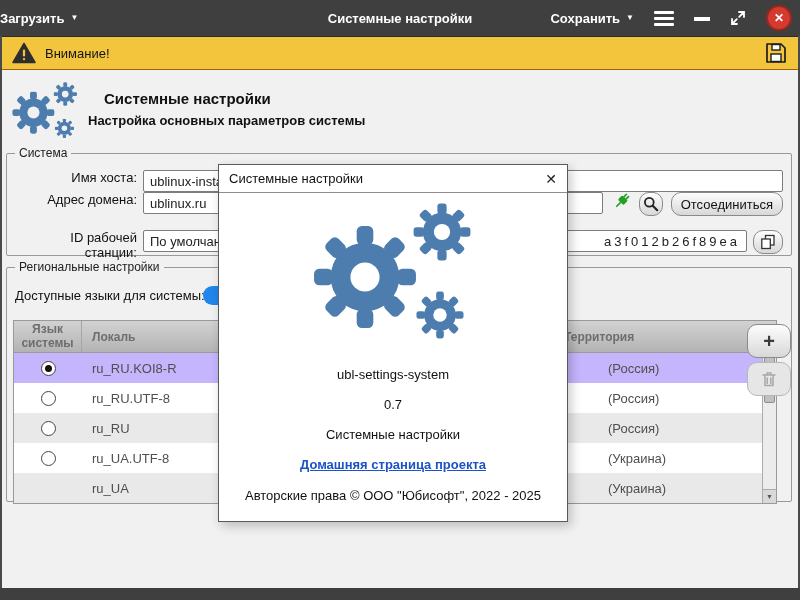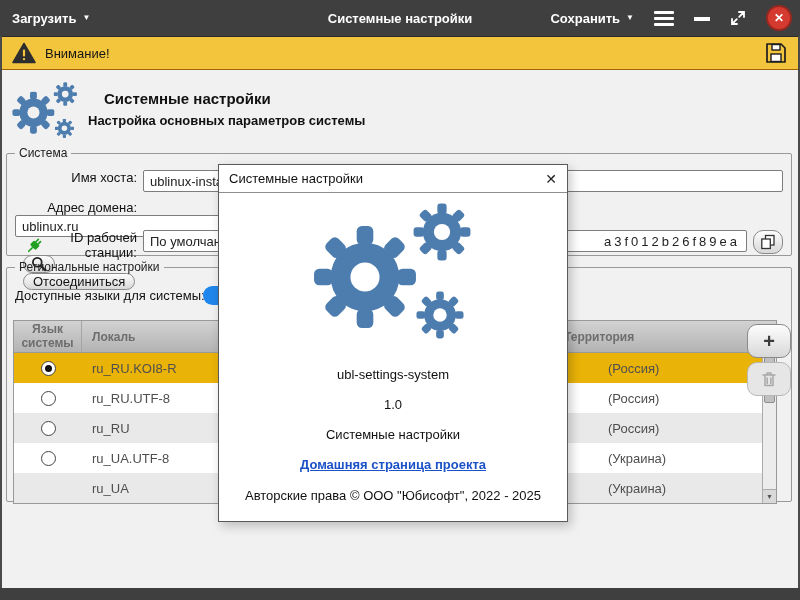--- a/index.html
+++ b/index.html
@@ -8,21 +8,21 @@
   .screen {
     position:relative; width:800px; height:600px; overflow:hidden;
     background:#f1f1f1; font-family:"Liberation Sans", sans-serif;
   }
   
   .titlebar {
     position:absolute; left:0; top:0; width:800px; height:36px;
     background:#3f3f3f; display:flex; align-items:center; color:#fff;
   }
   .tb-btn { display:flex; align-items:center; gap:6px; font-size:13px; font-weight:bold; cursor:pointer; }
-  .load-btn { margin-left:12px; }
+  .load-btn { margin-left:0; }
   .win-title {
     position:absolute; left:0; right:0; text-align:center;
     font-size:13px; font-weight:bold; pointer-events:none;
   }
   .tb-right { margin-left:auto; display:flex; align-items:center; gap:20px; margin-right:8px; position:relative; }
   .chev { font-size:8px; line-height:1; }
   .hamburger { display:flex; flex-direction:column; gap:3px; width:20px; cursor:pointer; padding:2px 0; }
   .hamburger span { height:3px; background:#fff; border-radius:1px; }
   .min-btn { width:16px; height:4px; background:#fff; cursor:pointer; margin-top:2px; }
   .max-btn { cursor:pointer; display:flex; }
@@ -46,21 +46,21 @@
   
   .main { position:absolute; left:0; top:70px; width:800px; height:518px; }
   .page-title { position:absolute; left:104px; top:20px; font-size:15px; font-weight:bold; color:#111; }
   .page-subtitle { position:absolute; left:88px; top:43px; font-size:13px; font-weight:bold; color:#111; }
   .app-icon { position:absolute; left:12px; top:12px; }
   fieldset { position:absolute; margin:0; padding:0; border:1px solid #999; border-radius:2px; }
   legend { font-size:12px; color:#222; margin-left:8px; padding:0 4px; }
   .fs-system { left:6px; top:76px; width:786px; height:110px; }
   .fs-regional { left:6px; top:190px; width:786px; height:242px; }
   .frow { position:absolute; left:8px; right:8px; height:24px; display:flex; align-items:flex-start; }
-  .frow-1 { top:10px; } .frow-2 { top:40px;flex-direction:column; } .frow-3 { top:70px; }
+  .frow-1 { top:10px; } .frow-2 { top:32px; } .frow-3 { top:70px; }
   .lbl { width:122px; text-align:right; margin-right:6px; font-size:13px; color:#111; flex:none; }
   input.txt {
     height:22px; border:1px solid #7d7d7d; background:#fff; border-radius:2px;
     font-family:"Liberation Sans", sans-serif; font-size:13px; padding:0 6px; color:#222; outline:none;
   }
   .hostname { flex:1; }
   .domain { width:460px; flex:none; }
   .plug-wrap { margin-left:10px; display:flex; }
   .btn {
     background:linear-gradient(#fdfdfd,#d8d8d8); border:1px solid #8a8a8a; border-radius:10px;
@@ -87,21 +87,21 @@
   .tablewrap { position:absolute; left:6px; top:46px; width:764px; height:184px; border:1px solid #999; background:#fff; overflow:hidden; }
   .thead {
     display:flex; height:32px; background:linear-gradient(#d2d2d2,#b3b3b3);
     border-bottom:1px solid #9a9a9a; color:#6e6e6e; font-size:12px; font-weight:bold;
   }
   .th { display:flex; align-items:center; border-right:1px solid #a5a5a5; cursor:pointer; }
   .th-radio { width:68px; justify-content:center; text-align:center; line-height:1.15; padding:0 4px; }
   .th-locale { flex:1; padding-left:10px; }
   .th-terr { width:222px; padding-left:10px; border-right:none; }
   .trow { display:flex; height:30px; align-items:center; font-size:13px; color:#4f4f4f; cursor:pointer; }
-  .trow.selected { background:#eab308; }
+  .trow.selected { background:#c4b5fd; }
   .trow.stripe { background:#e9e9e9; }
   .td-radio { width:68px; display:flex; justify-content:center; }
   .td-locale { flex:1; padding-left:10px; }
   .td-terr { width:222px; padding-left:54px; }
   .radio { width:15px; height:15px; border-radius:50%; border:1px solid #444; background:#fff; position:relative; cursor:pointer; }
   .radio.checked::after { content:""; position:absolute; left:3px; top:3px; width:7px; height:7px; border-radius:50%; background:#111; }
   .vscroll { position:absolute; right:0; top:32px; bottom:0; width:14px; background:#ececec; border-left:1px solid #ababab; cursor:pointer; }
   .vthumb { position:absolute; left:1px; top:4px; width:11px; height:46px; background:#c0c0c0; border:1px solid #8d8d8d; border-radius:2px; cursor:grab; }
   .vdown { position:absolute; left:0; bottom:0; width:13px; height:14px; background:#d9d9d9; border-top:1px solid #ababab;
     display:flex; align-items:center; justify-content:center; font-size:7px; color:#555; cursor:pointer; }
@@ -322,21 +322,21 @@
       <span class="dlg-title">Системные настройки</span>
       <span class="dlg-close">✕</span>
     </div>
     <div class="dlg-body">
       <svg class="dlg-gears" width="160" height="145" viewBox="0 0 160 145">
         <use href="#gear8" xlink:href="#gear8" x="0" y="22" width="104" height="104" fill="#4d7dae"></use>
         <use href="#gear8" xlink:href="#gear8" x="100" y="0" width="58" height="58" fill="#4d7dae"></use>
         <use href="#gear8" xlink:href="#gear8" x="103" y="88" width="48" height="48" fill="#4d7dae"></use>
       </svg>
       <div class="dlg-line">ubl-settings-system</div>
-      <div class="dlg-line">1.0</div>
+      <div class="dlg-line">0.7</div>
       <div class="dlg-line">Системные настройки</div>
       <div><span class="dlg-link">Домашняя страница проекта</span></div>
       <div class="dlg-line">Авторские права © ООО "Юбисофт", 2022 - 2025</div>
     </div>
   </div>
 
   <div class="frame-l"></div>
   <div class="frame-r"></div>
   <div class="statusbar"></div>
 </div>

